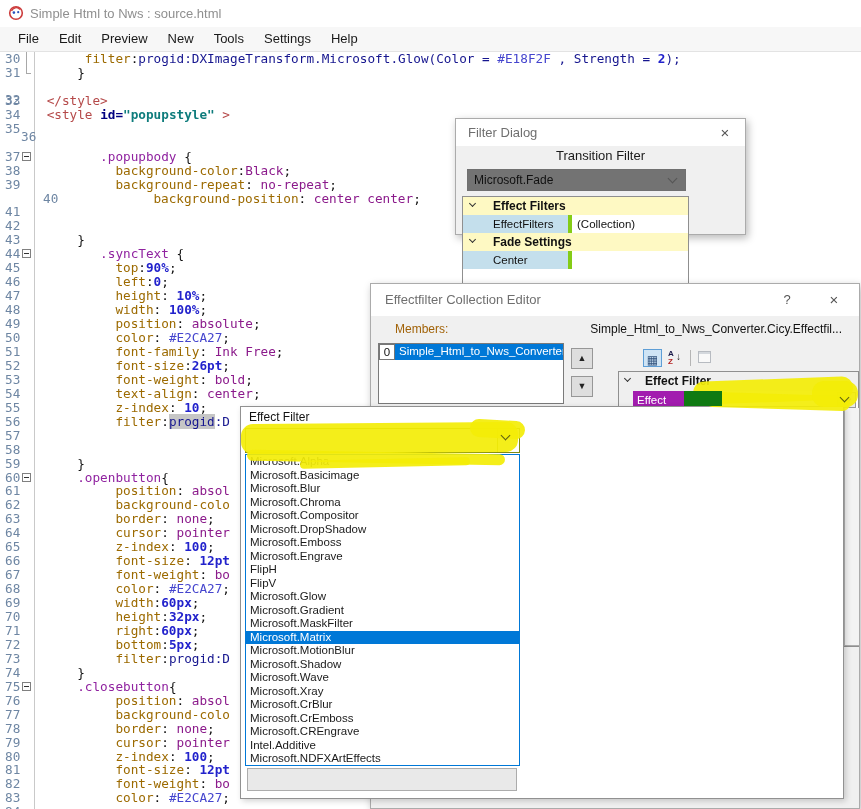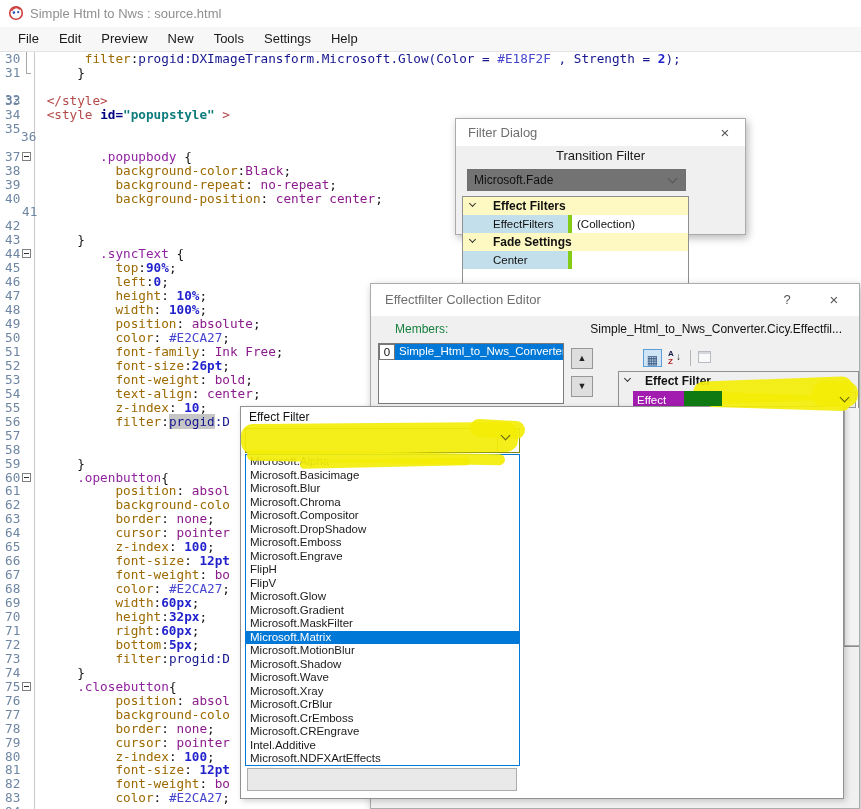--- a/index.html
+++ b/index.html
@@ -79,21 +79,21 @@
   #filterdlg .g-proprow .g-name { width:105px; background:#C4DFEC; padding-left:30px; color:#111; }
   #filterdlg .g-proprow .g-value { flex:1; background:#fff; padding-left:5px; color:#111;
                                    border-left:4px solid #84cc16; }
 
   
   #colldlg { left:370px; top:283px; width:490px; height:526px; z-index:20; }
   #colldlg .dlg-title { height:32px; line-height:32px; padding-left:14px; }
   #colldlg .qbtn { right:62px; width:20px; line-height:32px; font-size:13px; }
   #colldlg .xbtn { right:14px; width:22px; line-height:32px; }
   .ce-body { position:absolute; left:0; top:32px; right:0; bottom:0; }
-  .ce-members { position:absolute; left:24px; top:6px; font-size:12px; color:#15803d; }
+  .ce-members { position:absolute; left:24px; top:6px; font-size:12px; color:#a16207; }
   .ce-type { position:absolute; right:17px; top:6px; font-size:12px; color:#111; white-space:nowrap; }
   .ce-list { position:absolute; left:7px; top:27px; width:186px; height:61px; background:#fff;
              border:1px solid #7a7a7a; overflow:hidden; }
   .ce-item { height:16px; display:flex; font-size:11.5px; line-height:15px; }
   .ce-idx { width:16px; flex:none; background:#fff; border:1px solid #777; text-align:center; color:#111; }
   .ce-itemtext { flex:1; background:#0078D7; color:#fff; padding-left:4px; white-space:nowrap; overflow:hidden; }
   .updn { position:absolute; left:200px; width:22px; height:21px; background:#dedede; border:1px solid #979797;
           font-size:9px; color:#222; text-align:center; line-height:19px; }
   #ce-up { top:32px; } #ce-dn { top:60px; }
   #colldlg .pg-toolbar { left:272px; top:33px; }
@@ -155,22 +155,22 @@
   <div class="eline" style="top: 0px;"><span class="ln">30</span><span class="fold"><span class="fline"></span></span><span class="codetxt"><span class="seg-pl">      </span><span class="seg-prop">filter</span><span class="seg-pl">:</span><span class="seg-nav">progid:DXImageTransform.Microsoft.Glow(Color = </span><span class="seg-hex">#E18F2F</span><span class="seg-nav"> , Strength = </span><span class="seg-num">2</span><span class="seg-nav">);</span></span></div>
       <div class="eline" style="top: 13.95px;"><span class="ln">31</span><span class="fold"><span class="fendv"></span><span class="fendh"></span></span><span class="codetxt"><span class="seg-pl">     }</span></span></div>
       <div class="eline" style="top: 41px;"><span class="ln">32</span><span class="fold"></span><span class="codetxt"></span></div>
       <div class="eline" style="top: 41.85px;"><span class="ln">33</span><span class="fold"></span><span class="codetxt"><span class="seg-pl"> </span><span class="seg-tag">&lt;/style&gt;</span></span></div>
       <div class="eline" style="top: 55.8px;"><span class="ln">34</span><span class="fold"></span><span class="codetxt"><span class="seg-pl"> </span><span class="seg-tag">&lt;style </span><span class="seg-attr">id=</span><span class="seg-str">"popupstyle"</span><span class="seg-tag"> &gt;</span></span></div>
       <div class="eline" style="top: 69.75px;"><span class="ln">35</span><span class="fold"></span><span class="codetxt"></span></div>
       <div class="eline" style="top: 78px; padding-left: 16px;"><span class="ln">36</span><span class="fold"></span><span class="codetxt"></span></div>
       <div class="eline" style="top: 97.65px;"><span class="ln">37</span><span class="fold"><span class="fbox"><span class="fminus"></span></span></span><span class="codetxt"><span class="seg-pl">        </span><span class="seg-cls">.popupbody</span><span class="seg-pl"> {</span></span></div>
       <div class="eline" style="top: 111.6px; align-items: flex-end;"><span class="ln">38</span><span class="fold"></span><span class="codetxt"><span class="seg-pl">          </span><span class="seg-prop">background-color</span><span class="seg-pl">:</span><span class="seg-val">Black</span><span class="seg-pl">;</span></span></div>
       <div class="eline" style="top: 125.55px;"><span class="ln">39</span><span class="fold"></span><span class="codetxt"><span class="seg-pl">          </span><span class="seg-prop">background-repeat</span><span class="seg-pl">: </span><span class="seg-val">no-repeat</span><span class="seg-pl">;</span></span></div>
-      <div class="eline" style="top: 139.5px;"><span class="ln">40</span><span class="fold"></span><span class="codetxt"><span class="seg-pl">          </span><span class="seg-prop">background-position</span><span class="seg-pl">: </span><span class="seg-val">center center</span><span class="seg-pl">;</span></span></div>
-      <div class="eline" style="top: 153.45px; padding-left: 17px;"><span class="ln">41</span><span class="fold"></span><span class="codetxt"></span></div>
+      <div class="eline" style="top: 139.5px; padding-left: 38px;"><span class="ln">40</span><span class="fold"></span><span class="codetxt"><span class="seg-pl">          </span><span class="seg-prop">background-position</span><span class="seg-pl">: </span><span class="seg-val">center center</span><span class="seg-pl">;</span></span></div>
+      <div class="eline" style="top: 153.45px;"><span class="ln">41</span><span class="fold"></span><span class="codetxt"></span></div>
       <div class="eline" style="top: 167.4px;"><span class="ln">42</span><span class="fold"></span><span class="codetxt"></span></div>
       <div class="eline" style="top: 181.35px;"><span class="ln">43</span><span class="fold"></span><span class="codetxt"><span class="seg-pl">     }</span></span></div>
       <div class="eline" style="top: 195.3px;"><span class="ln">44</span><span class="fold"><span class="fbox"><span class="fminus"></span></span></span><span class="codetxt"><span class="seg-pl">        </span><span class="seg-cls">.syncText</span><span class="seg-pl"> {</span></span></div>
       <div class="eline" style="top: 209.25px;"><span class="ln">45</span><span class="fold"></span><span class="codetxt"><span class="seg-pl">          </span><span class="seg-prop">top</span><span class="seg-pl">:</span><span class="seg-num">90%</span><span class="seg-pl">;</span></span></div>
       <div class="eline" style="top: 223.2px;"><span class="ln">46</span><span class="fold"></span><span class="codetxt"><span class="seg-pl">          </span><span class="seg-prop">left</span><span class="seg-pl">:</span><span class="seg-num">0</span><span class="seg-pl">;</span></span></div>
       <div class="eline" style="top: 237.15px;"><span class="ln">47</span><span class="fold"></span><span class="codetxt"><span class="seg-pl">          </span><span class="seg-prop">height</span><span class="seg-pl">: </span><span class="seg-num">10%</span><span class="seg-pl">;</span></span></div>
       <div class="eline" style="top: 251.1px;"><span class="ln">48</span><span class="fold"></span><span class="codetxt"><span class="seg-pl">          </span><span class="seg-prop">width</span><span class="seg-pl">: </span><span class="seg-num">100%</span><span class="seg-pl">;</span></span></div>
       <div class="eline" style="top: 265.05px;"><span class="ln">49</span><span class="fold"></span><span class="codetxt"><span class="seg-pl">          </span><span class="seg-prop">position</span><span class="seg-pl">: </span><span class="seg-val">absolute</span><span class="seg-pl">;</span></span></div>
       <div class="eline" style="top: 279px;"><span class="ln">50</span><span class="fold"></span><span class="codetxt"><span class="seg-pl">          </span><span class="seg-prop">color</span><span class="seg-pl">: </span><span class="seg-hex">#E2CA27</span><span class="seg-pl">;</span></span></div>
       <div class="eline" style="top: 292.95px;"><span class="ln">51</span><span class="fold"></span><span class="codetxt"><span class="seg-pl">          </span><span class="seg-prop">font-family</span><span class="seg-pl">: </span><span class="seg-val">Ink Free</span><span class="seg-pl">;</span></span></div>

